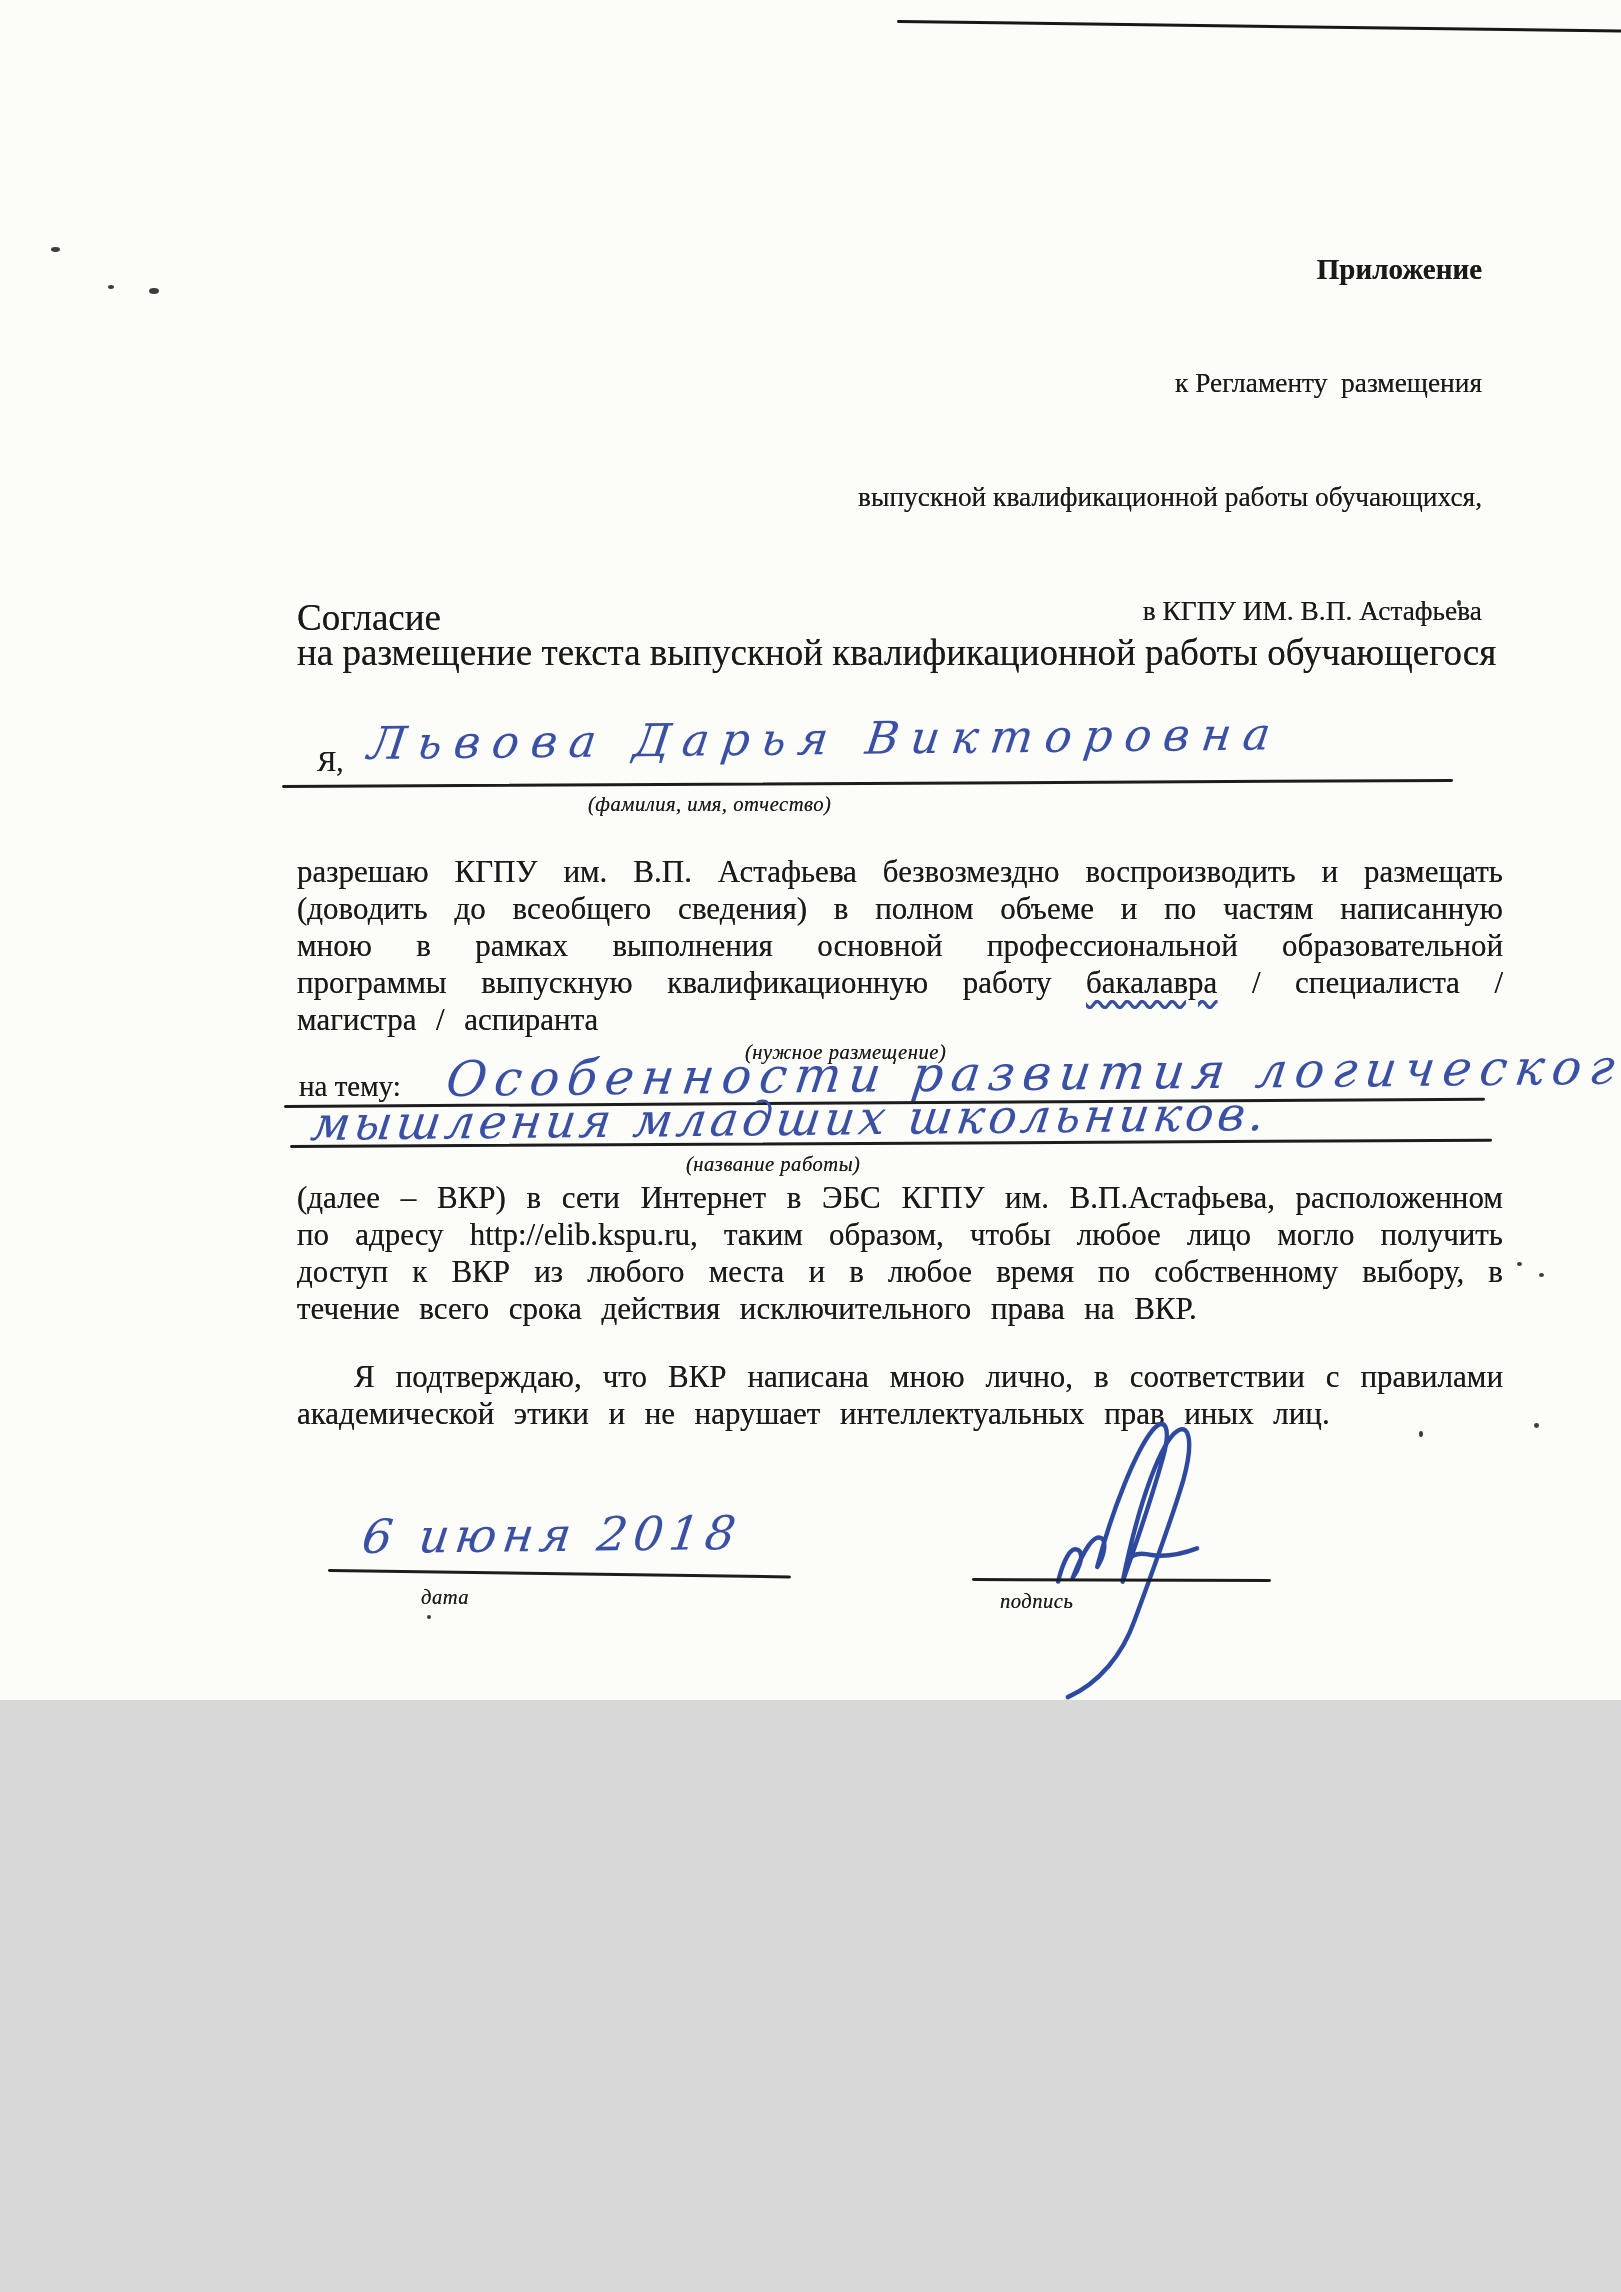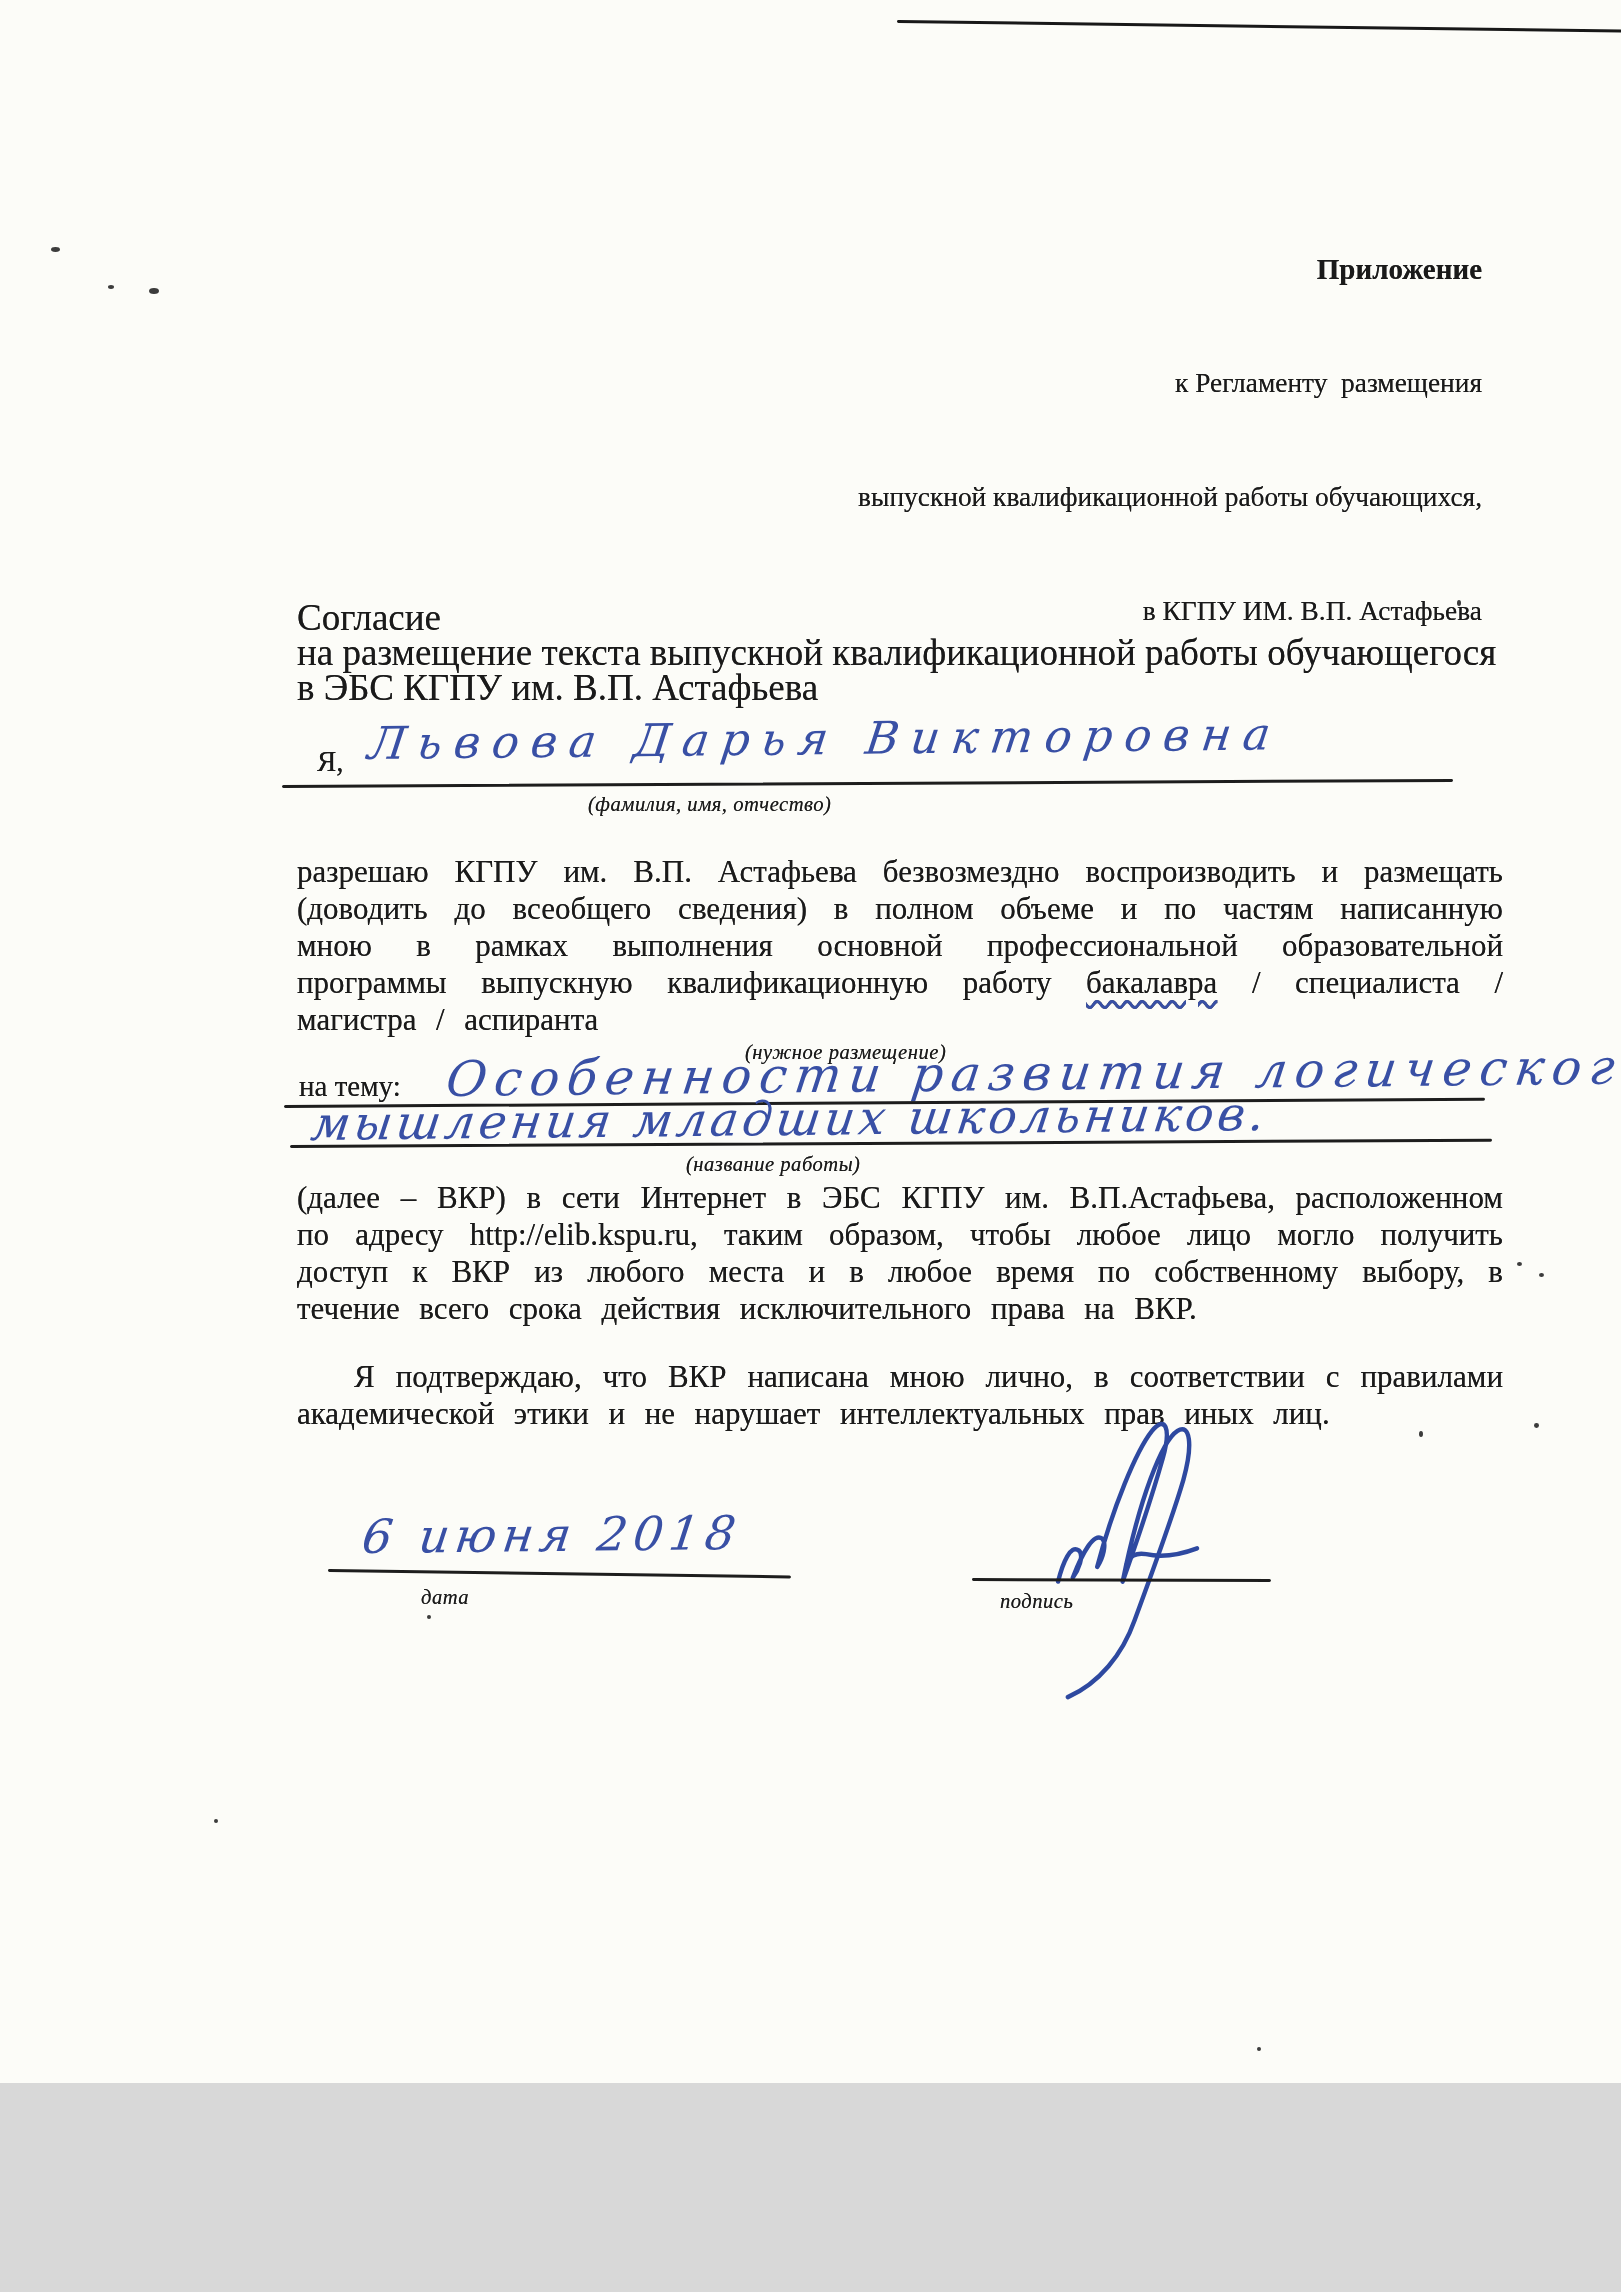--- a/index.html
+++ b/index.html
@@ -1,16 +1,16 @@
 <!DOCTYPE html>
 <html style="--pen: #3950a5;"><head>
 <meta charset="utf-8">
 <style>
   html,body{margin:0;padding:0;background:#d8d8d8;}
-  .page{position:relative;width:1621px;height:2083px;background:#fcfcf8;overflow:hidden;
+  .page{position:relative;width:1621px;height:1700px;background:#fcfcf8;overflow:hidden;
         font-family:"Liberation Serif",serif;color:#1a1a1a;}
   .t{ text-shadow:0 0 0.6px rgba(25,25,25,.8); }
   
   .scanline{position:absolute;left:897px;top:19.6px;width:727px;height:2.9px;background:#181818;
             transform:rotate(0.75deg);transform-origin:left center;border-radius:2px;}
   .sp{position:absolute;background:#3c3c3c;border-radius:50%;}
   
   .header-block{position:absolute;top:174px;right:139px;text-align:right;font-size:27.4px;
                 line-height:38px;white-space:pre-wrap;}
   .header-block .b{font-weight:bold;font-size:29px;}
@@ -57,21 +57,20 @@
   <div class="header-block t">
     <div class="b">Приложение</div>
     <div>к Регламенту  размещения</div>
     <div>выпускной квалификационной работы обучающихся,</div>
     <div>в КГПУ ИМ. В.П. Астафьева</div>
   </div>
 
   <div class="title-block t">
     <div>Согласие</div>
     <div>на размещение текста выпускной квалификационной работы обучающегося</div>
-    <div>в ЭБС КГПУ им. В.П. Астафьева</div>
   </div>
 
   <div class="prefix t" style="left:317px;top:745px">Я,</div>
   <div class="hand hand-name" style="left:365px;top:717px">Львова Дарья Викторовна</div>
   <div class="hline" style="left:282px;top:785px;width:1171px;transform:rotate(-0.3deg)"></div>
   <div class="caption t" style="left:588px;top:793px;width:421px">(фамилия, имя, отчество)</div>
 
   <div class="para t" style="top:853px"><span>разрешаю КГПУ им. В.П. Астафьева безвозмездно воспроизводить и размещать (доводить до всеобщего сведения) в полном объеме и по частям написанную мною в рамках выполнения основной профессиональной образовательной программы выпускную квалификационную работу </span><span class="degree-underlined">бакалавра</span><span> / специалиста / магистра / аспиранта</span></div>
   <div class="caption t" style="left:745px;top:1041px;width:392px">(нужное размещение)</div>
 

